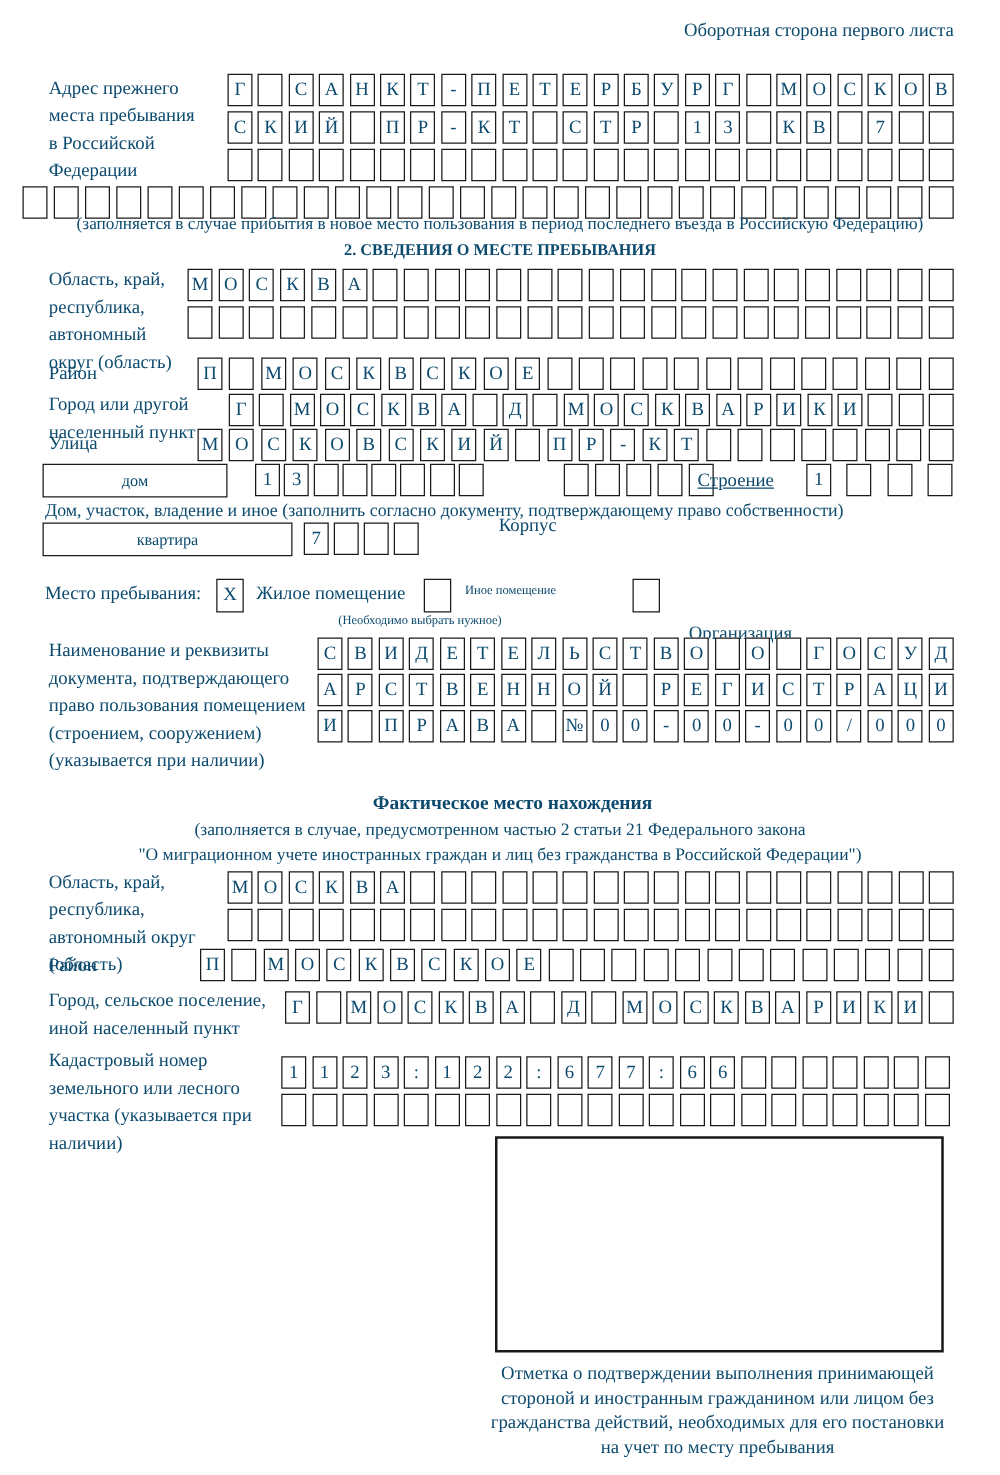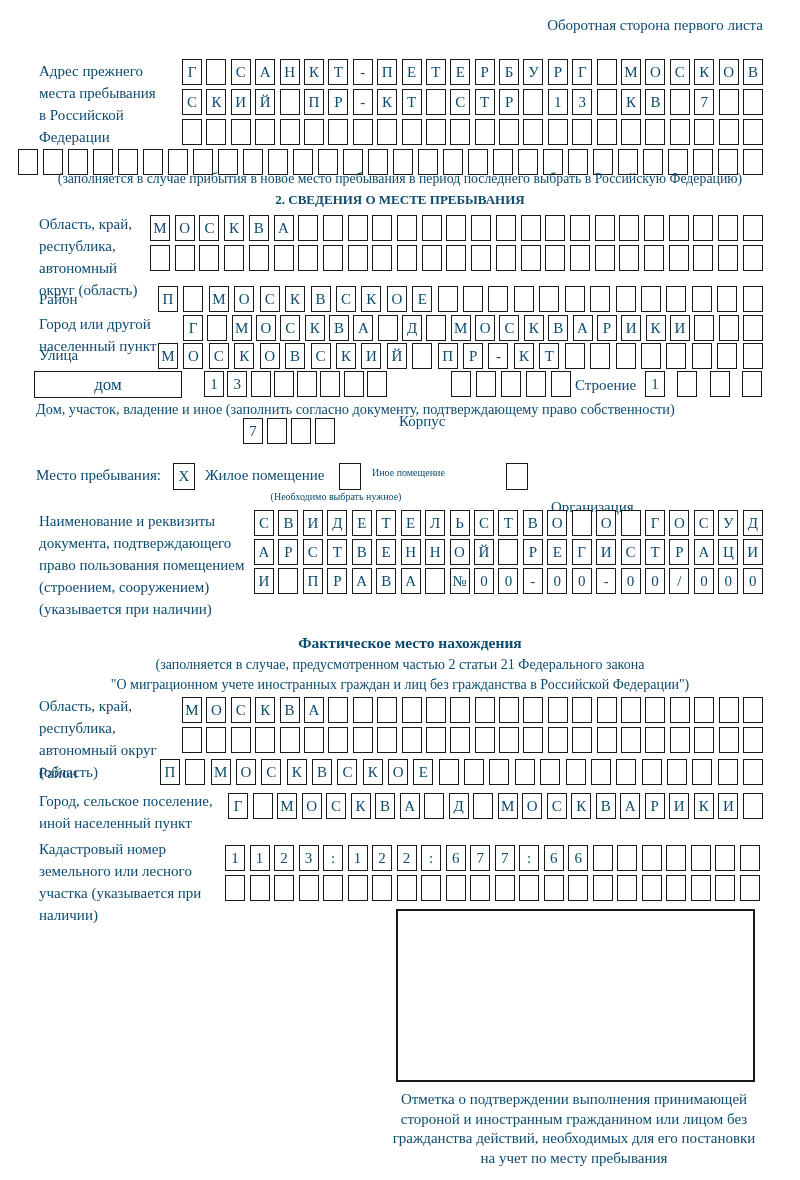--- a/index.html
+++ b/index.html
@@ -3,21 +3,21 @@
 <meta charset="utf-8">
 <style>
   html,body{margin:0;padding:0;background:#fff;}
   #page{position:relative;width:800px;height:1180px;background:#fff;
         font-family:"Liberation Serif","DejaVu Serif",serif;color:#0c4a6e;overflow:hidden;}
   .abs{position:absolute;}
   .row{position:absolute;display:flex;justify-content:space-between;}
   .cell{width:20px;height:26px;border:1.6px solid #1a1a1a;box-sizing:border-box;
         display:flex;align-items:center;justify-content:center;font-size:15px;background:#fff;}
   .wbox{position:absolute;height:27px;border:1.6px solid #1a1a1a;box-sizing:border-box;
-        display:flex;align-items:center;justify-content:center;font-size:17px;}
+        display:flex;align-items:center;justify-content:center;font-size:13px;}
   .cb{position:absolute;width:22px;height:27px;border:1.6px solid #1a1a1a;box-sizing:border-box;
       display:flex;align-items:center;justify-content:center;font-size:15px;}
   .lbl{position:absolute;font-size:15px;line-height:22px;}
   .note{position:absolute;font-size:13.5px;text-align:center;}
   .title{position:absolute;left:0;right:0;text-align:center;font-weight:bold;font-size:13px;}
   .stamp-box{position:absolute;border:2px solid #1a1a1a;box-sizing:border-box;background:#fff;}
 </style>
 </head>
 <body>
 
@@ -129,21 +129,21 @@
       <span class="cell"></span>
       <span class="cell"></span>
       <span class="cell"></span>
       <span class="cell"></span>
       <span class="cell"></span>
       <span class="cell"></span>
       <span class="cell"></span>
       <span class="cell"></span>
       <span class="cell"></span>
     </div>
-  <div class="note" style="left:0;right:0;top:171px;font-size:13.8px;">(заполняется в случае прибытия в новое место пребывания в период последнего выбрать в Российскую Федерацию)</div>
+  <div class="note" style="left:0;right:0;top:171px;font-size:13.8px;">(заполняется в случае прибытия в новое место пользования в период последнего въезда в Российскую Федерацию)</div>
 
   <div class="title" style="top:192px;">2. СВЕДЕНИЯ О МЕСТЕ ПРЕБЫВАНИЯ</div>
 
   <div class="lbl" style="left:39px;top:213px;width:112px;">Область, край, республика, автономный округ (область)</div>
   <div class="row" style="left:150px;top:215px;width:613px;">
       <span class="cell filled">М</span>
       <span class="cell filled">О</span>
       <span class="cell filled">С</span>
       <span class="cell filled">К</span>
       <span class="cell filled">В</span>
@@ -292,29 +292,30 @@
       <span class="cell"></span>
     </div>
   <div class="lbl" style="left:399px;top:374px;margin-top:36px;">Корпус</div>
   <div class="row" style="left:451px;top:371px;width:120px;">
       <span class="cell"></span>
       <span class="cell"></span>
       <span class="cell"></span>
       <span class="cell"></span>
       <span class="cell"></span>
     </div>
-  <div class="lbl" style="left:575px;top:374px;">Строение</div>
+  <div class="lbl" style="left:558px;top:374px;text-decoration:underline;">Строение</div>
   <div class="row" style="left:645px;top:371px;width:117px;">
       <span class="cell filled">1</span>
       <span class="cell"></span>
       <span class="cell"></span>
       <span class="cell"></span>
     </div>
   <div class="abs" style="left:36px;top:401px;font-size:14.3px;">Дом, участок, владение и иное (заполнить согласно документу, подтверждающему право собственности)</div>
 
+  <div class="wbox" style="left:34px;top:418px;width:200px;">квартира</div>
   <div class="row" style="left:243px;top:418px;width:92px;">
       <span class="cell filled">7</span>
       <span class="cell"></span>
       <span class="cell"></span>
       <span class="cell"></span>
     </div>
 
   <div class="abs" style="left:36px;top:467px;font-size:15px;">Место пребывания:</div>
   <div class="cb" style="left:173px;top:463px;">X</div>
   <div class="abs" style="left:205px;top:467px;font-size:15px;">Жилое помещение</div>

